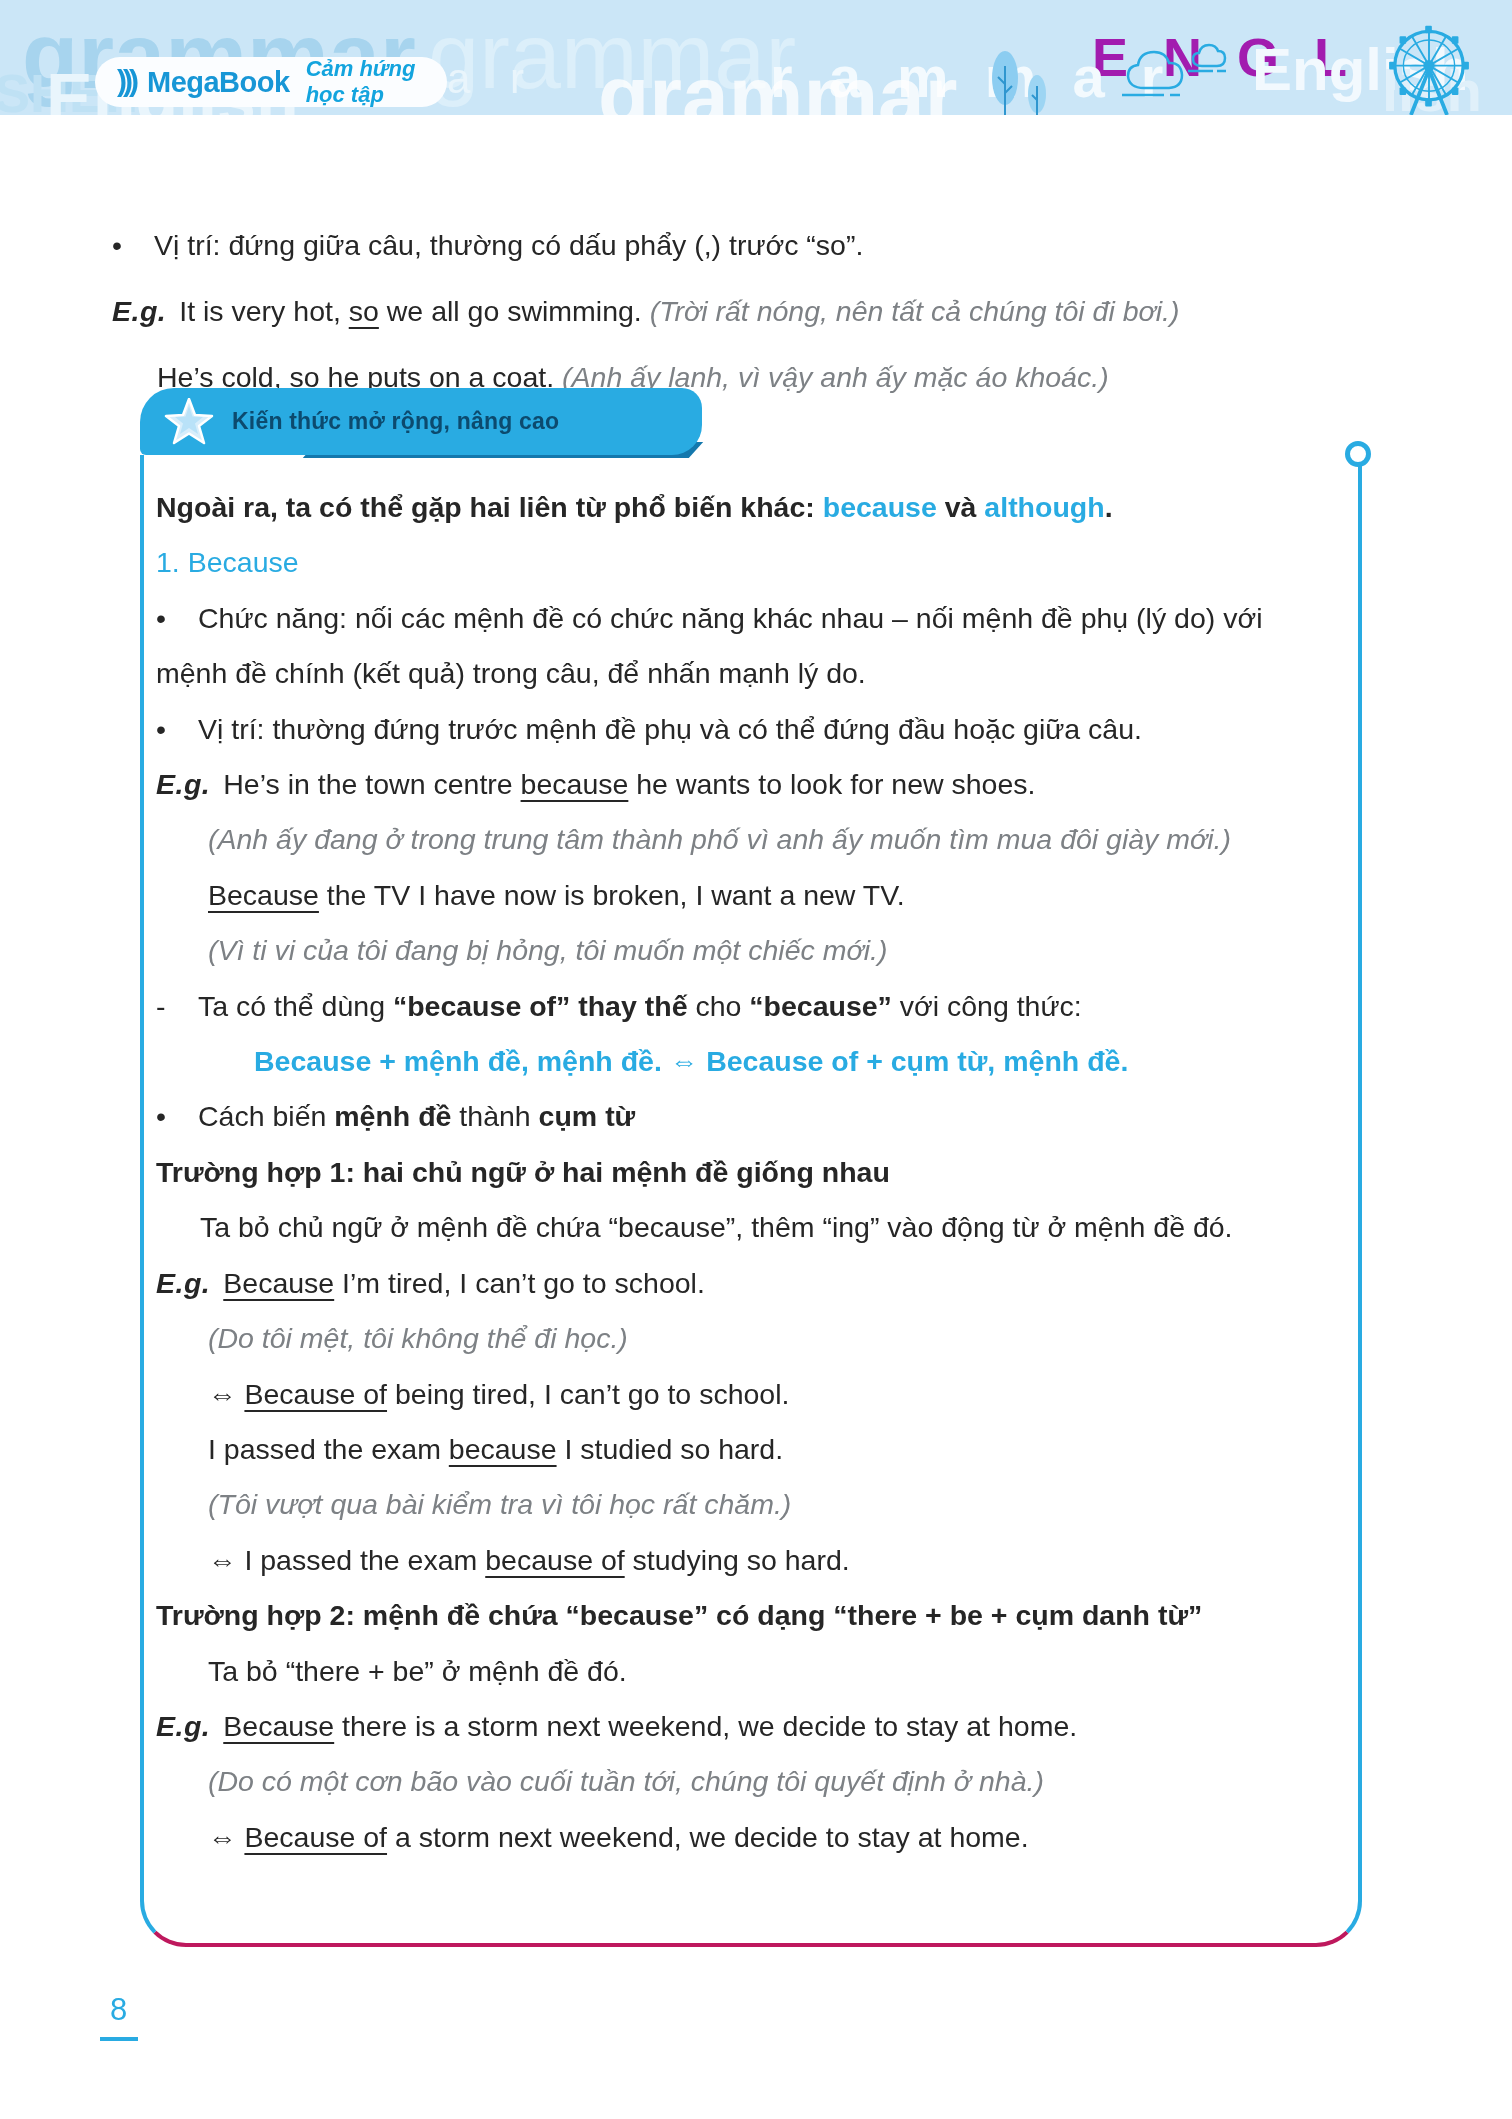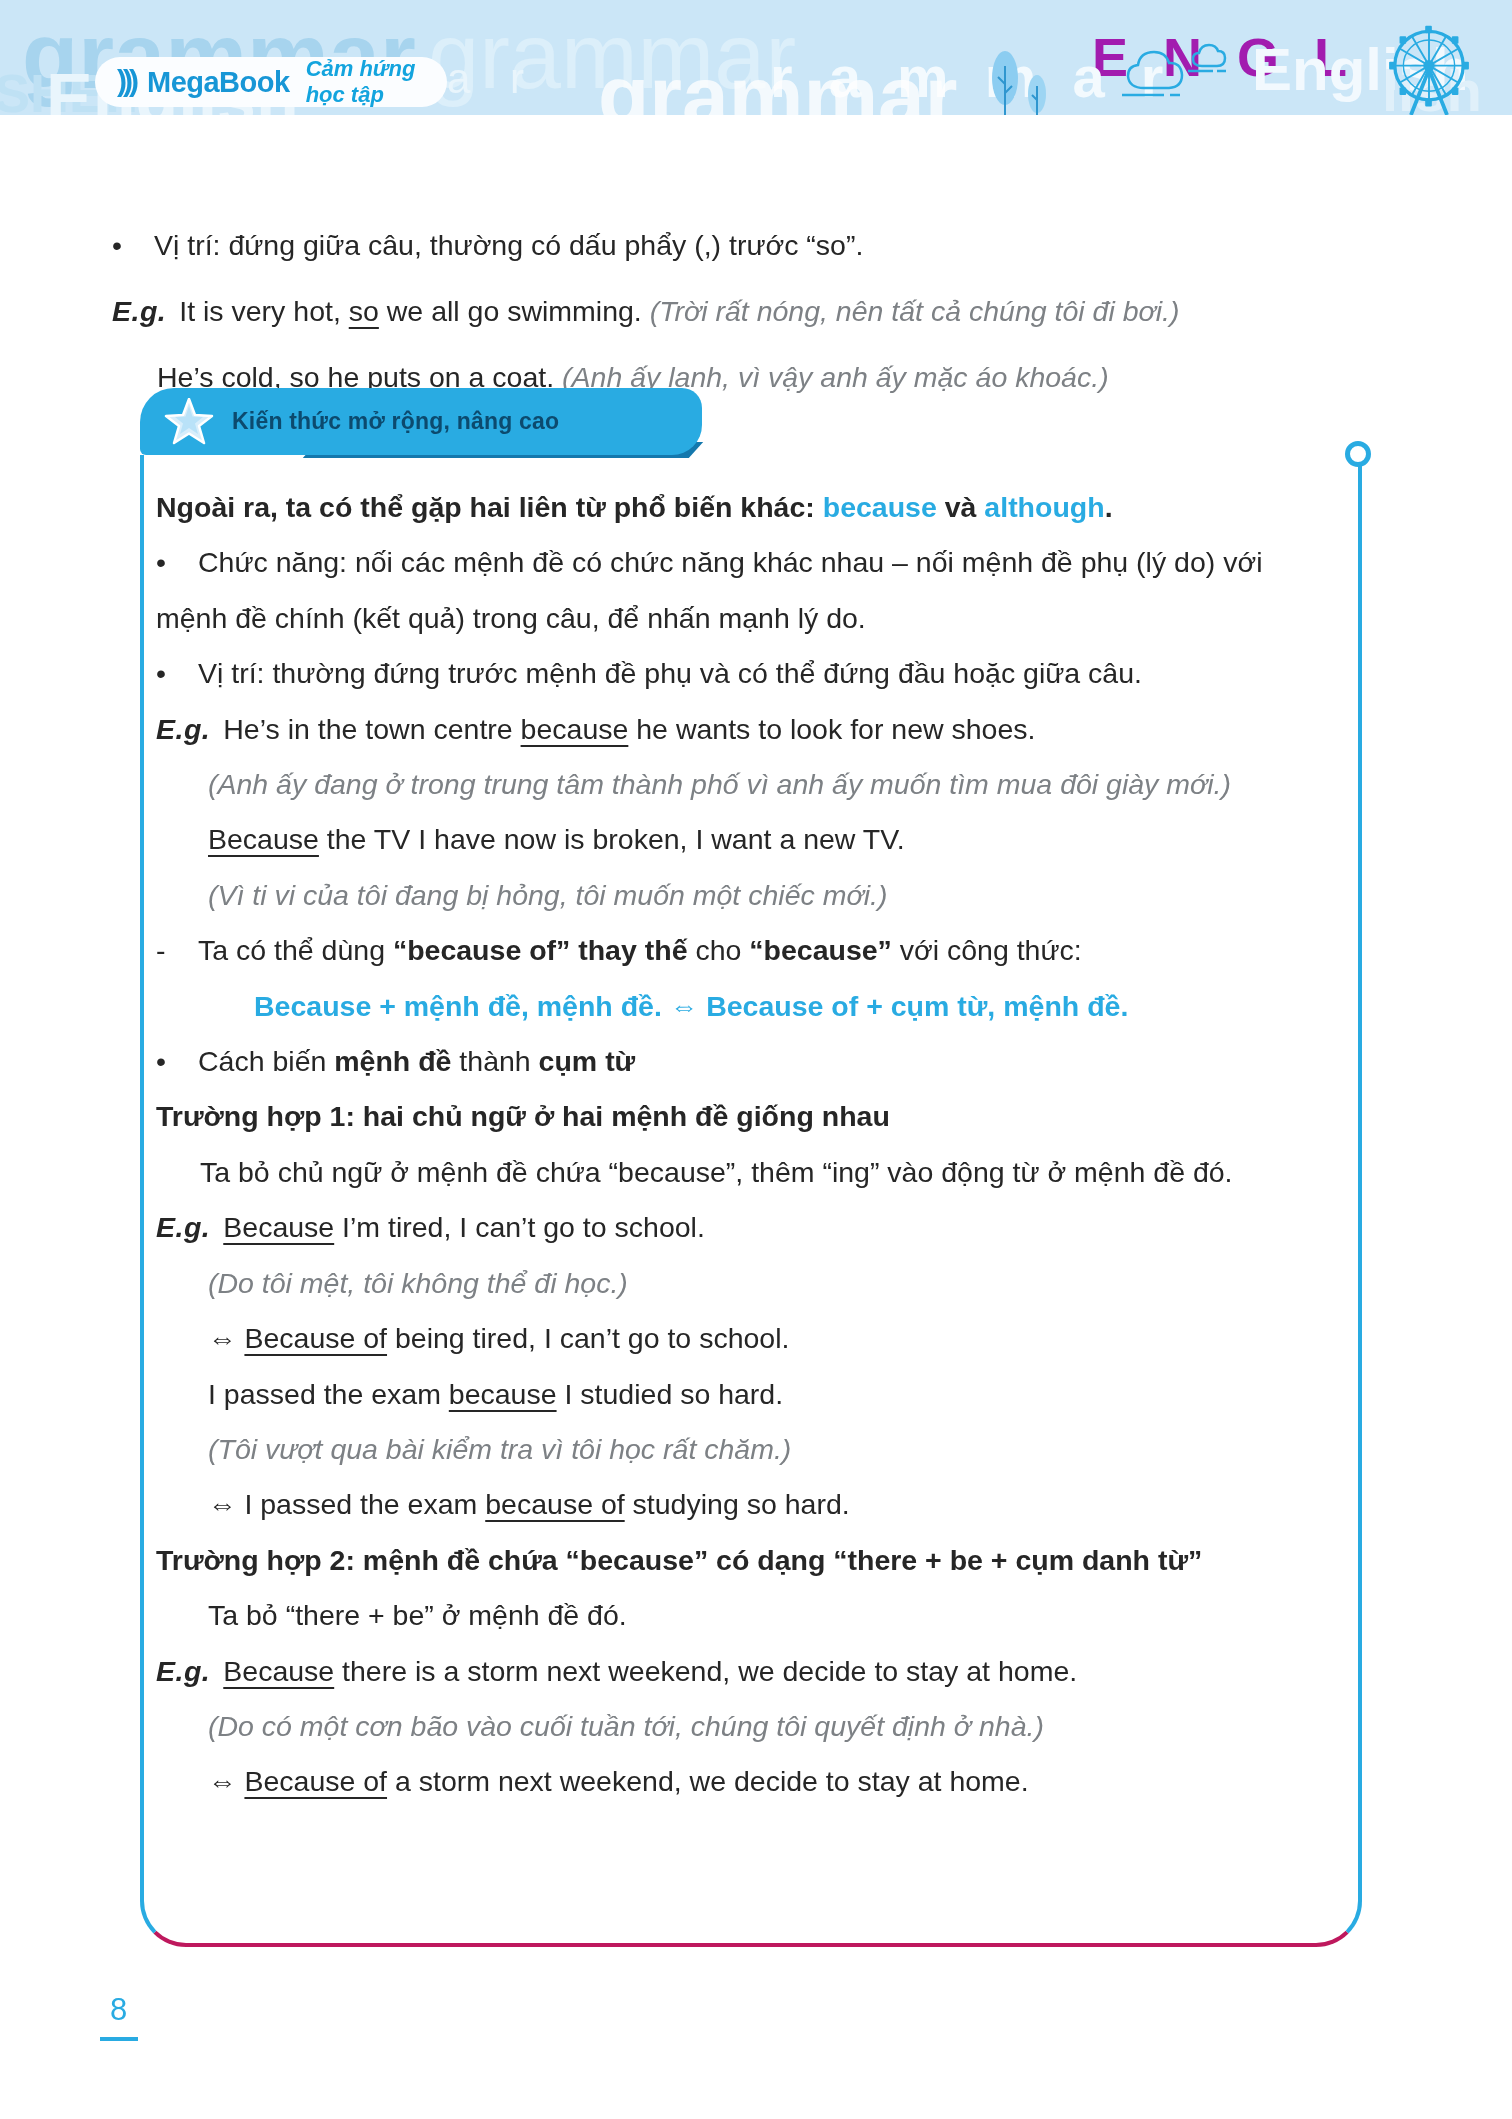--- a/index.html
+++ b/index.html
@@ -139,20 +139,21 @@
       <polygon points="25,1 31,17 48,18 35,28 40,45 25,35.5 10,45 15,28 2,18 19,17" fill="#d8eefb" stroke="#ffffff" stroke-width="2.5" stroke-linejoin="round"></polygon>
       <polygon points="25,8 28.5,18.5 39,19 31,25.5 34,36 25,30 16,36 19,25.5 11,19 21.5,18.5" fill="#b9e2f8"></polygon>
     </svg>
     <span class="badge-label">Kiến thức mở rộng, nâng cao</span>
   </div>
 
   <section class="kbox">
     <span class="pin"></span>
     <div class="kbody" id="boxlines">
         <p class="ln t-plain"><span class="s-b">Ngoài ra, ta có thể gặp hai liên từ phổ biến khác: </span><span class="s-c">because</span><span class="s-b"> và </span><span class="s-c">although</span><span class="s-b">.</span></p>
+        <p class="ln t-plain"><span class="s-y">1. Because</span></p>
         <p class="ln t-bullet"><span class="mk mk-bullet">•</span><span class="s-n">Chức năng: nối các mệnh đề có chức năng khác nhau – nối mệnh đề phụ (lý do) với mệnh đề chính (kết quả) trong câu, để nhấn mạnh lý do.</span></p>
         <p class="ln t-bullet"><span class="mk mk-bullet">•</span><span class="s-n">Vị trí: thường đứng trước mệnh đề phụ và có thể đứng đầu hoặc giữa câu.</span></p>
         <p class="ln t-eg"><span class="mk mk-eg">E.g.</span><span class="s-n">He’s in the town centre </span><span class="s-u">because</span><span class="s-n"> he wants to look for new shoes.</span></p>
         <p class="ln t-ind"><span class="s-g">(Anh ấy đang ở trong trung tâm thành phố vì anh ấy muốn tìm mua đôi giày mới.)</span></p>
         <p class="ln t-ind"><span class="s-u">Because</span><span class="s-n"> the TV I have now is broken, I want a new TV.</span></p>
         <p class="ln t-ind"><span class="s-g">(Vì ti vi của tôi đang bị hỏng, tôi muốn một chiếc mới.)</span></p>
         <p class="ln t-dash"><span class="mk mk-dash">-</span><span class="s-n">Ta có thể dùng </span><span class="s-b">“because of” thay thế</span><span class="s-n"> cho </span><span class="s-b">“because”</span><span class="s-n"> với công thức:</span></p>
         <p class="ln t-formula"><span class="s-c">Because + mệnh đề, mệnh đề. ⇔ Because of + cụm từ, mệnh đề.</span></p>
         <p class="ln t-bullet"><span class="mk mk-bullet">•</span><span class="s-n">Cách biến </span><span class="s-b">mệnh đề</span><span class="s-n"> thành </span><span class="s-b">cụm từ</span></p>
         <p class="ln t-plain"><span class="s-b">Trường hợp 1: hai chủ ngữ ở hai mệnh đề giống nhau</span></p>

